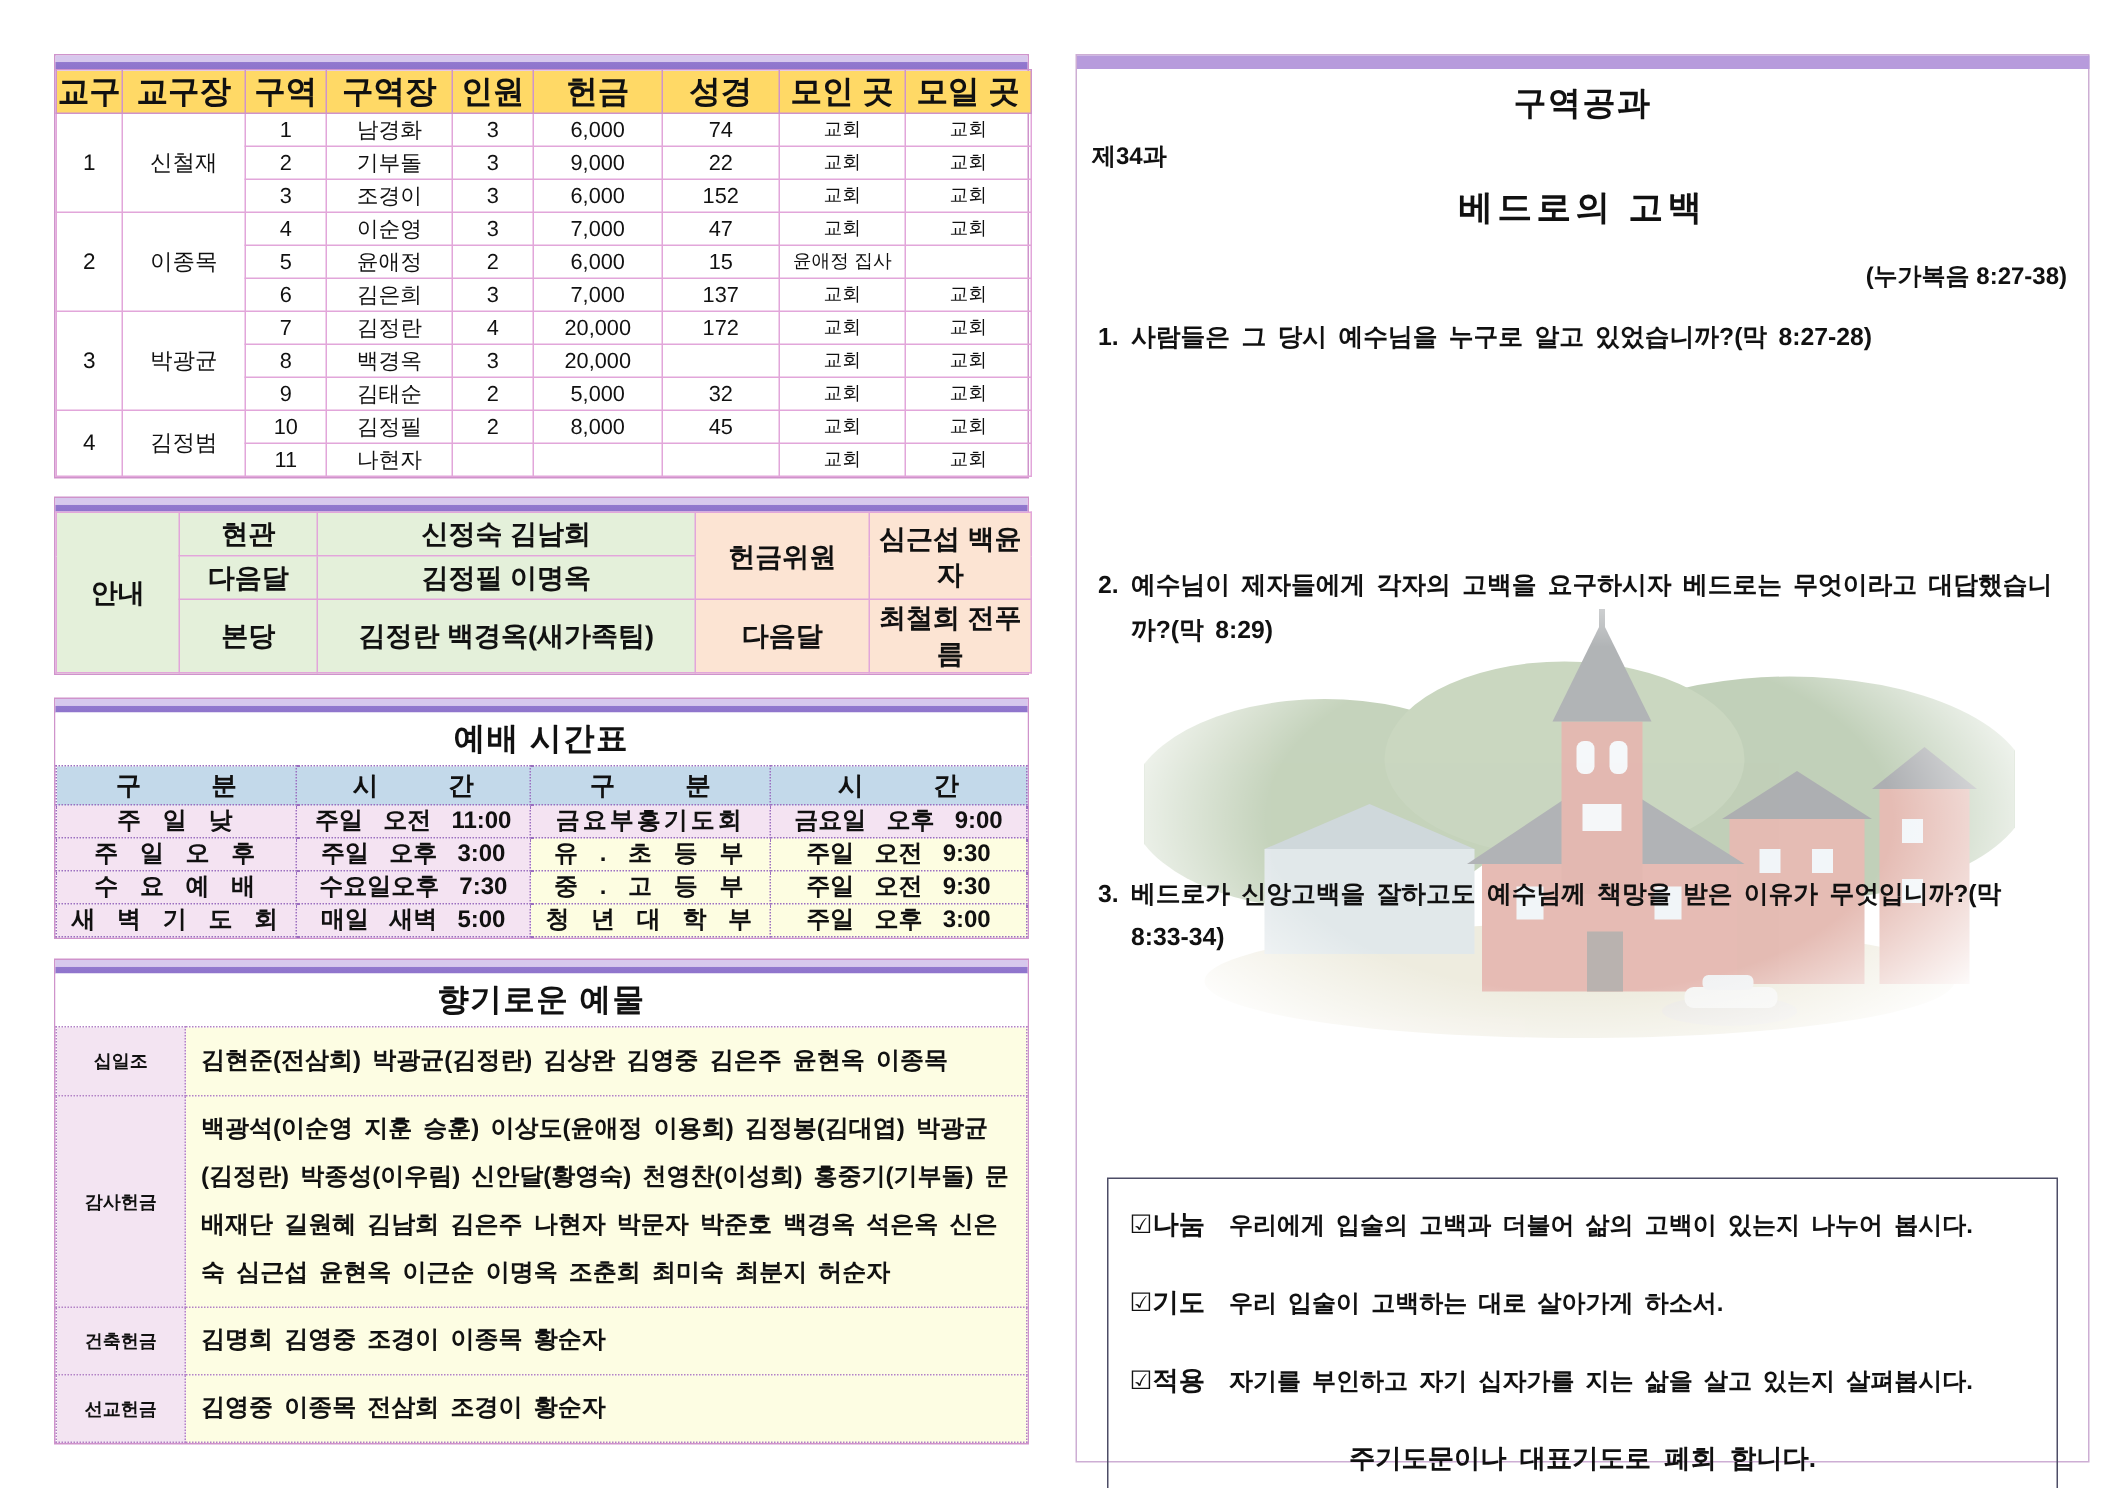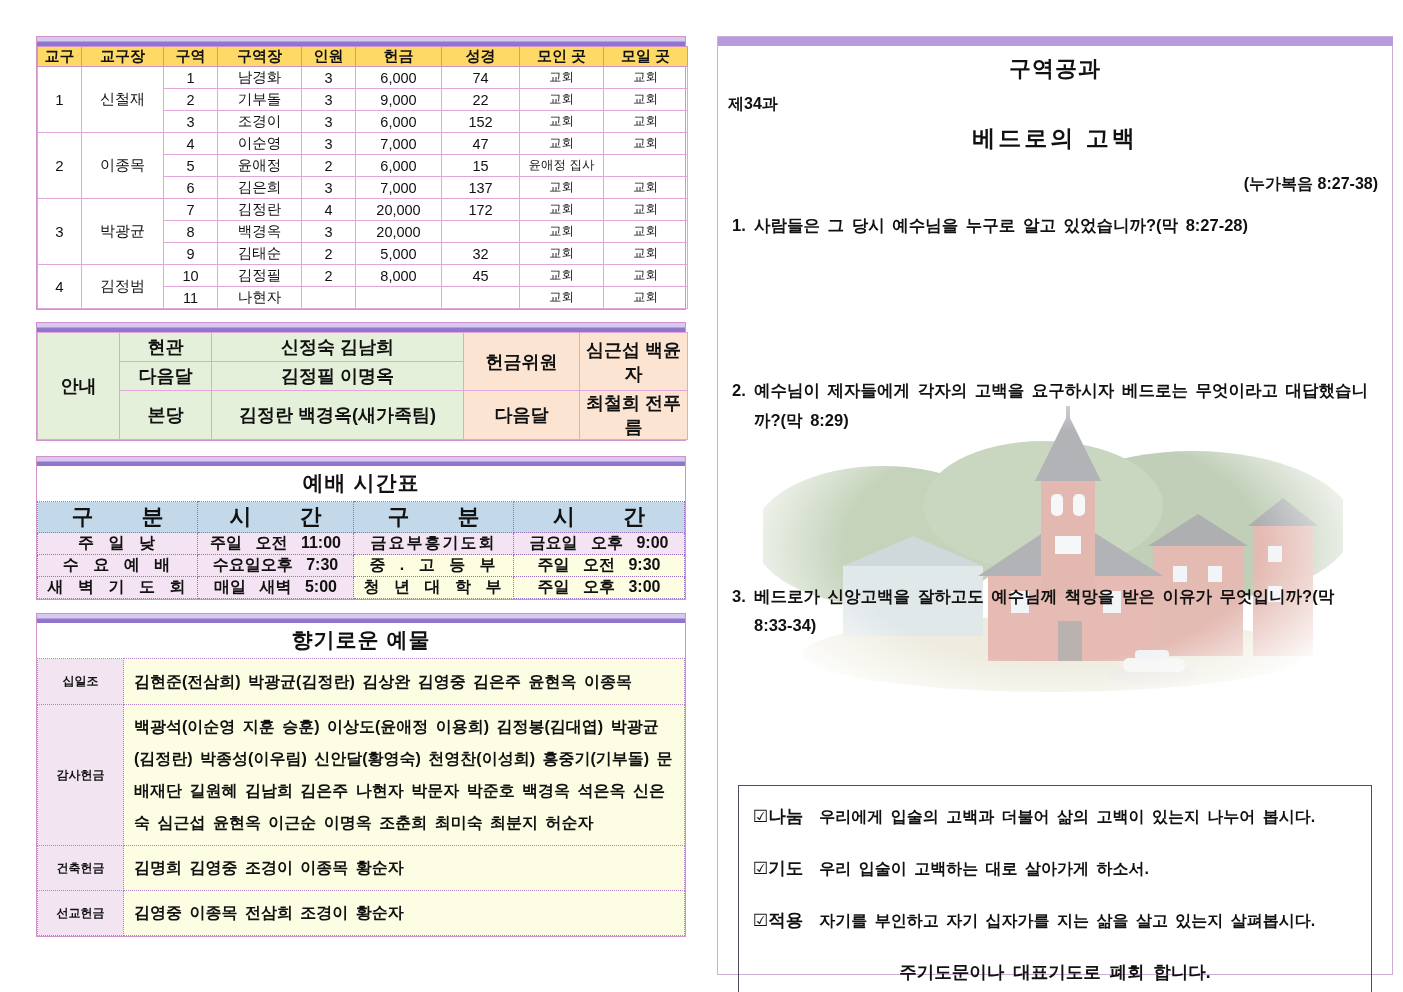--- a/index.html
+++ b/index.html
@@ -12,33 +12,33 @@
   .section { border:1.5px solid #cf93cb; background:#fff; }
   .bar { height:9px; background:linear-gradient(180deg,#d7c8ed 0%,#d7c8ed 48%,#english 0,#9178ce 52%,#8f74cc 100%);
          background:linear-gradient(180deg,#d7c8ed 0%,#d7c8ed 48%,#9178ce 52%,#8f74cc 100%); }
   .sec-title { text-align:center; font-weight:700; font-size:21px; padding:3px 0 4px; letter-spacing:1px; background:#fff; }
   .cross { font-weight:400; font-size:19px; padding:0 4px; }
 
   table { border-collapse:collapse; width:100%; table-layout:fixed; }
 
   
   .report td, .report th { border:1px solid #e2a6da; text-align:center; overflow:hidden; white-space:nowrap; }
-  .report th { background:#ffd966; font-size:15px; font-weight:700; height:20px; border-color:#cf93cb; }
+  .report th { background:#ffd966; font-size:21px; font-weight:700; height:20px; border-color:#cf93cb; }
   .report td { height:22px; font-size:14.5px; }
   .report td.small { font-size:12.5px; }
   .report td.grp { font-size:15px; }
 
   
   .committee td { border:1px solid #e2a6da; text-align:center; font-size:18px; font-weight:700; height:29px; }
   .committee td.green { background:#e4f0da; }
   .committee td.peach { background:#fce4d3; }
 
   
   .schedule td, .schedule th { border:1px dotted #9b6fc0; text-align:center; font-weight:700; }
-  .schedule th { background:#c3d9ea; font-size:22px; height:26px; word-spacing:42px; font-weight:600; }
+  .schedule th { background:#c3d9ea; font-size:17px; height:26px; word-spacing:42px; font-weight:600; }
   .schedule td { height:22px; font-size:16px; }
   .schedule td.lav { background:#f4e3f2; }
   .schedule td.yel { background:#fdfde1; }
   .schedule td.typ { letter-spacing:2px; word-spacing:6px; }
   .schedule td.tim { word-spacing:9px; }
 
   
   .offerings td { border:1px dotted #b281c6; font-size:16px; vertical-align:middle; }
   .offerings td.lbl { background:#f3e4f2; text-align:center; font-weight:700; font-size:12px; width:86px; }
   .offerings td.val { background:#fdfde3; padding:6px 10px; line-height:32px; font-weight:600; word-spacing:3px; }
@@ -262,20 +262,26 @@
           <th>구 분</th>
           <th>시 간</th>
           <th>구 분</th>
           <th>시 간</th>
         </tr>
         <tr>
           <td class="lav typ">주 일 낮</td>
           <td class="lav tim">주일 오전 11:00</td>
           <td class="lav typ">금요부흥기도회</td>
           <td class="lav tim">금요일 오후 9:00</td>
+        </tr>
+        <tr>
+          <td class="lav typ">주 일 오 후</td>
+          <td class="lav tim">주일 오후 3:00</td>
+          <td class="yel typ">유 . 초 등 부</td>
+          <td class="yel tim">주일 오전 9:30</td>
         </tr>
         <tr>
           <td class="lav typ">수 요 예 배</td>
           <td class="lav tim">수요일오후 7:30</td>
           <td class="yel typ">중 . 고 등 부</td>
           <td class="yel tim">주일 오전 9:30</td>
         </tr>
         <tr>
           <td class="lav typ">새 벽 기 도 회</td>
           <td class="lav tim">매일 새벽 5:00</td>

